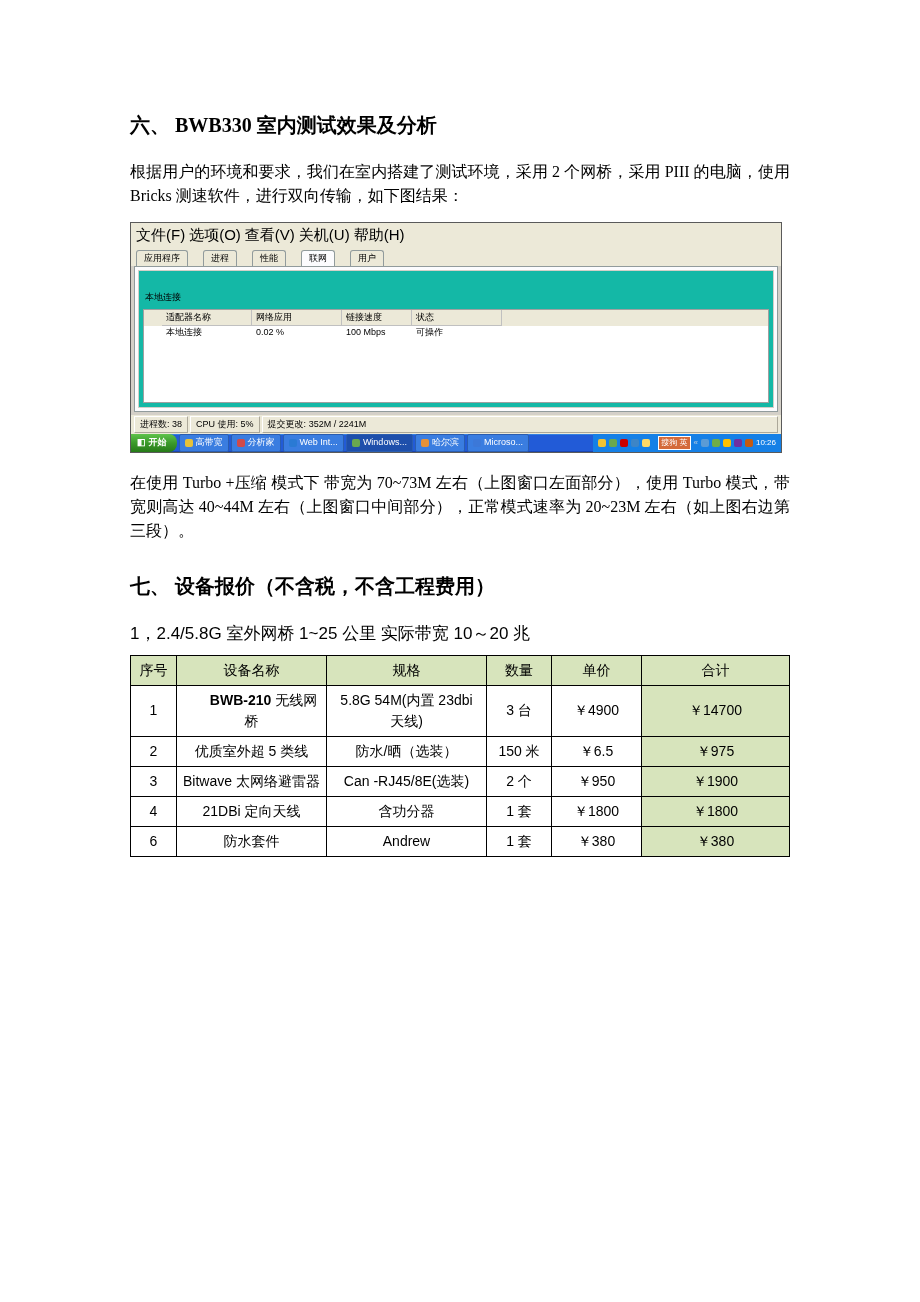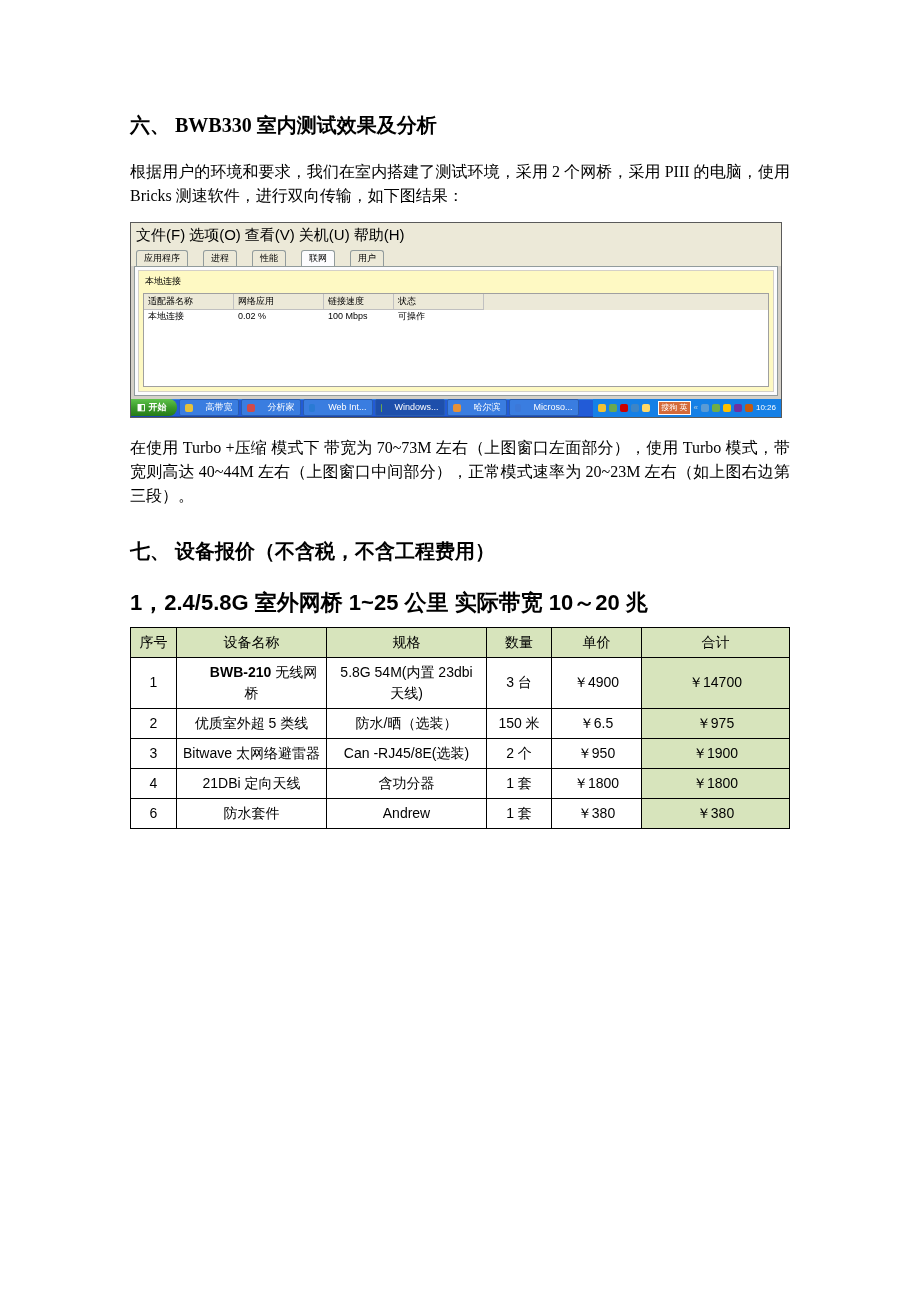--- a/index.html
+++ b/index.html
@@ -76,23 +76,23 @@
     margin-right: -1px;
   }
   .tabbar .tab.active { background: #fcfcfe; position: relative; z-index: 2; }
   .panel {
     background: #fcfcfe;
     border: 1px solid #919b9c;
     margin: 0 3px 3px 3px;
     padding: 3px;
   }
   .panel-inner {
-    background: #fef9c3;
+    background: #14b8a6;
     border: 1px solid #d4d0c8;
-    padding: 2px 4px 4px 4px;
+    padding: 18px 4px 4px 4px;
   }
   .panel-label { font-size: 9px; margin: 2px 0 2px 2px; }
 
   .chart-outer {
     background: #000;
     border: 1px solid #7a7a7a;
     height: 268px;
     display: flex;
     position: relative;
   }
@@ -128,21 +128,21 @@
   .details-header div {
     border-right: 1px solid #c0c0c0;
     border-bottom: 1px solid #c0c0c0;
     padding: 1px 4px;
   }
   .details-row {
     display: flex;
     font-size: 9px;
   }
   .details-row div { padding: 0 4px; }
-  .col-a { width: 90px; }
+  .col-a { width: 90px; margin-left: 18px; }
   .col-b { width: 90px; }
   .col-c { width: 70px; }
   .col-d { width: 90px; }
 
   .statusbar {
     background: #ece9d8;
     display: flex;
     font-size: 9px;
     padding: 1px 3px;
     gap: 2px;
@@ -172,21 +172,21 @@
     gap: 3px;
   }
   .taskbtn {
     background: #3a7de0;
     border: 1px solid #2a5db0;
     padding: 1px 5px;
     margin-left: 2px;
     border-radius: 2px;
     display: flex;
     align-items: center;
-    gap: 13px;
+    gap: 3px;
     max-width: 70px;
     overflow: hidden;
     white-space: nowrap;
   }
   .taskbtn.active { background: #1e4fab; }
   .tray {
     margin-left: auto;
     background: #1580e6;
     padding: 2px 5px;
     display: flex;
@@ -197,22 +197,22 @@
   .tray .lang {
     background: #d46a3a;
     border: 1px solid #fff;
     padding: 0 2px;
     font-size: 8px;
   }
   .ticon { width: 8px; height: 8px; border-radius: 2px; }
 
   
   .subheading {
-    font-weight: bold;
-    font-size: 22px;
+    font-weight: normal;
+    font-size: 17px;
     margin: 14px 0 8px 0;
     font-family: "SimSun","宋体",Arial,sans-serif;
   }
   table.quote {
     border-collapse: collapse;
     width: 100%;
     font-family: Arial, "SimSun", sans-serif;
     font-size: 14px;
   }
   table.quote th, table.quote td {
@@ -262,20 +262,34 @@
           <div class="col-c">链接速度</div>
           <div class="col-d">状态</div>
         </div>
         <div class="details-row">
           <div class="col-a">本地连接</div>
           <div class="col-b">0.02 %</div>
           <div class="col-c">100 Mbps</div>
           <div class="col-d">可操作</div>
         </div>
       </div>
+    </div>
+  </div>
+  <div class="statusbar">
+    <div>
+      <span>进程数:</span>
+      <span>38</span>
+    </div>
+    <div>
+      <span>CPU 使用:</span>
+      <span>5%</span>
+    </div>
+    <div style="flex:1">
+      <span>提交更改:</span>
+      <span>352M / 2241M</span>
     </div>
   </div>
   <div class="taskbar">
     <div class="startbtn">
       <span>◧</span>
       <span>开始</span>
     </div>
     <div class="taskbtn">
         <span class="ticon" style="background:#e6c13a"></span>
         <span>高带宽</span>

